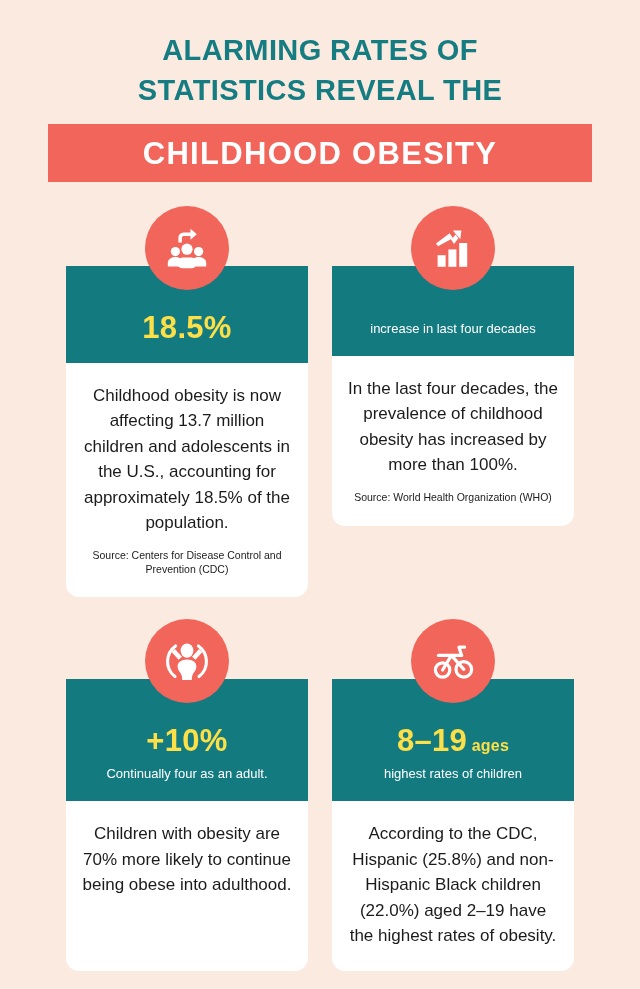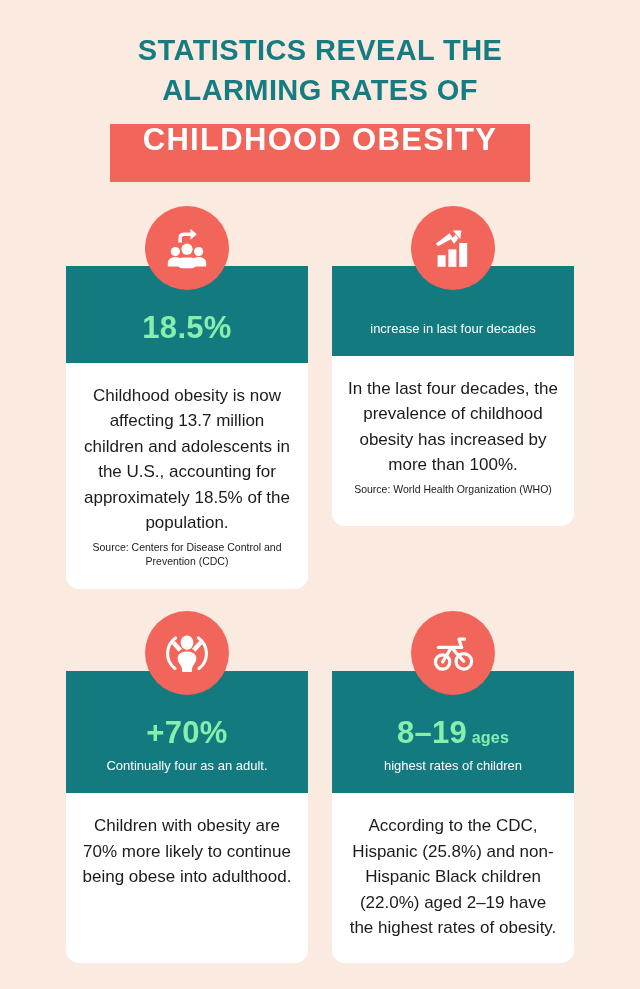--- a/index.html
+++ b/index.html
@@ -34,24 +34,25 @@
     letter-spacing: 0.4px;
     text-transform: uppercase;
     padding: 0 60px;
   }
   .title-line {
     display: block;
     white-space: nowrap;
   }
   .banner {
     margin: 14px auto 4px auto;
-    width: 420px;
+    width: 544px;
     height: 58px;
     background: #f2655a;
     display: flex;
+    align-items: center;
     justify-content: center;
   }
   .banner-text {
     color: #ffffff;
     font-weight: bold;
     font-size: 31px;
     letter-spacing: 1.3px;
     text-transform: uppercase;
     line-height: 1;
   }
@@ -94,21 +95,21 @@
   .icon-badge svg { display: block; }
 
   .stat-band {
     position: relative;
     background: #137a80;
     padding: 46px 10px 18px 10px;
     text-align: center;
     z-index: 1;
   }
   .stat-value {
-    color: #86efac;
+    color: #fde047;
     font-weight: bold;
     font-size: 31px;
     line-height: 1.05;
     letter-spacing: 0.3px;
   }
   .stat-value .suffix {
     font-size: 16px;
     font-weight: bold;
     letter-spacing: 0.2px;
   }
@@ -129,33 +130,33 @@
   }
   .body-text {
     color: #1b1b1b;
     font-size: 17px;
     line-height: 1.5;
   }
   .source-text {
     color: #1b1b1b;
     font-size: 10.5px;
     line-height: 1.4;
-    margin-top: 4px;
+    margin-top: 12px;
   }
   .source-text:empty { display: none; }
 </style>
 </head>
 <body>
 
 <div class="page">
 
   <div class="header">
     <div class="title-lines">
+      <span class="title-line">ALARMING RATES OF</span>
       <span class="title-line">STATISTICS REVEAL THE</span>
-      <span class="title-line">ALARMING RATES OF</span>
     </div>
     <div class="banner">
       <span class="banner-text">CHILDHOOD OBESITY</span>
     </div>
   </div>
 
   <div class="grid">
 
     <div class="card">
       <div class="icon-badge">
@@ -213,21 +214,21 @@
           <g fill="#ffffff">
             <ellipse cx="28" cy="17.6" rx="6.4" ry="7.2"></ellipse>
             <path d="M28 26.4 c-6.0 0 -9.4 3.0 -9.4 7.0 c0 3.3 2.1 5.2 3.4 7.6 c1.0 1.9 1.2 4.0 1.2 6.0 l9.6 0 c0 -2.0 0.2 -4.1 1.2 -6.0 c1.3 -2.4 3.4 -4.3 3.4 -7.6 c0 -4.0 -3.4 -7.0 -9.4 -7.0 Z"></path>
             <path d="M19.6 26.8 L12.6 19.0 L15.9 16.0 L23.0 23.8 Z"></path>
             <path d="M36.4 26.8 L43.4 19.0 L40.1 16.0 L33.0 23.8 Z"></path>
           </g>
         </svg>
       </div>
       <div class="stat-band">
         <div class="stat-value">
-          <span>+70%</span><span class="suffix"></span>
+          <span>+10%</span><span class="suffix"></span>
         </div>
         <div class="stat-label">Continually four as an adult.</div>
       </div>
       <div class="body-card">
         <div class="body-text">Children with obesity are 70% more likely to continue being obese into adulthood.</div>
 
       </div>
     </div>
 
     <div class="card">

